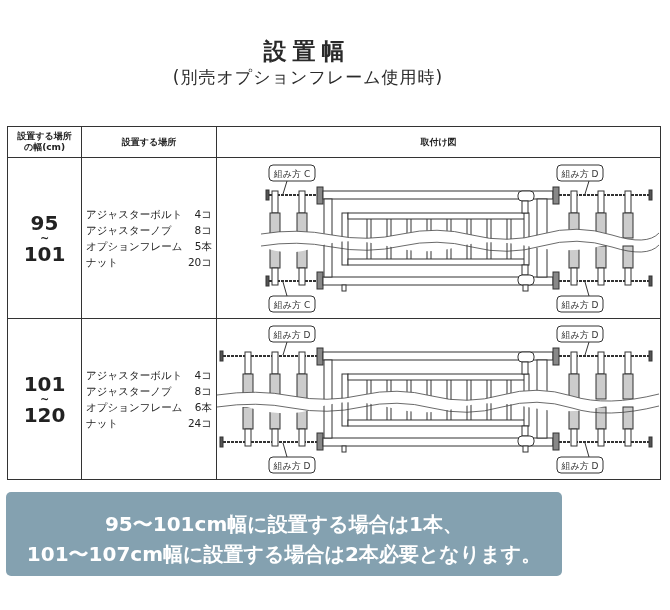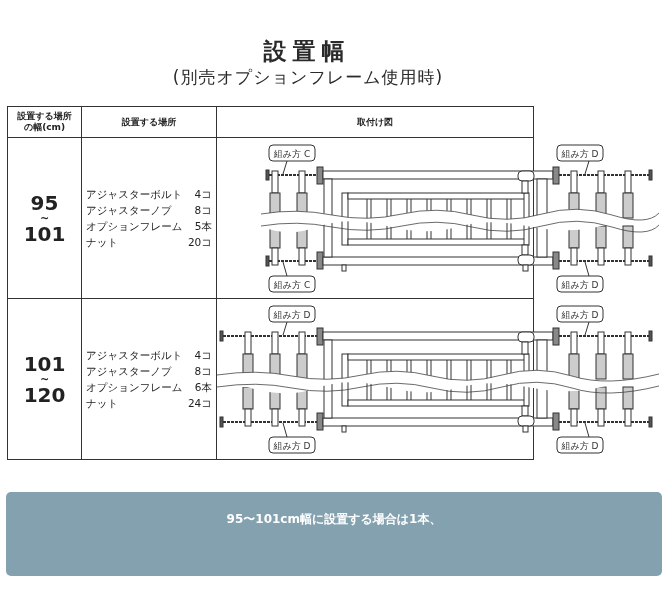--- a/index.html
+++ b/index.html
@@ -2,34 +2,34 @@
 <html><head>
 <meta charset="utf-8">
 <style>
   html, body { margin: 0; padding: 0; background: #ffffff; }
   body { width: 670px; height: 610px; position: relative; overflow: hidden;
          font-family: "DejaVu Sans", "Liberation Sans", sans-serif; color: #222; }
   .title { position: absolute; left: 0; width: 614px; top: 36px; text-align: center;
            font-size: 23px; font-weight: bold; letter-spacing: 6px; color: #2a2a2a; }
   .subtitle { position: absolute; left: 0; width: 616px; top: 66px; text-align: center;
               font-size: 17px; color: #2a2a2a; letter-spacing: 1px; }
-  table.spec { position: absolute; left: 7px; top: 106px; width: 527px; border-collapse: collapse;
+  table.spec { position: absolute; left: 7px; top: 126px; width: 654px; border-collapse: collapse;
                table-layout: fixed; }
   table.spec td, table.spec th { border: 1.5px solid #333; padding: 0; }
   table.spec th { height: 30px; font-size: 9px; font-weight: bold; background: #fff; line-height: 11px; }
   .col-width { width: 74px; }
   .col-parts { width: 135px; }
   .w-cell { text-align: center; vertical-align: middle; font-size: 20px; line-height: 20px; color: #222; font-weight: bold; }
   .w-cell .tilde { display: block; font-size: 11px; line-height: 11px; }
   .parts-cell { vertical-align: middle; padding: 0 4px !important; }
   .part-row { display: flex; justify-content: space-between; font-size: 10.5px; line-height: 16px; color: #222; }
   .diagram-cell { height: 160px; position: relative; }
   .diagram-cell svg { display: block; }
-  .note { position: absolute; left: 6px; top: 492px; width: 656px; height: 84px; background: #84a1b0;
-          border-radius: 5px; color: #fff; text-align: center; font-weight: bold; font-size: 12px; }
+  .note { position: absolute; left: 6px; top: 492px; width: 556px; height: 84px; background: #84a1b0;
+          border-radius: 5px; color: #fff; text-align: center; font-weight: bold; font-size: 20px; }
   .note .l1 { position: absolute; top: 19px; left: 0; right: 0; }
   .note .l2 { position: absolute; top: 49px; left: 0; right: 0; }
   .lbl { font-family: "DejaVu Sans", sans-serif; font-size: 9px; fill: #333; }
 </style>
 </head>
 <body>
 
 <div class="title">設置幅</div>
 <div class="subtitle">(別売オプションフレーム使用時)</div>
 
@@ -289,13 +289,14 @@
         <text class="lbl" x="363" y="19" text-anchor="middle">組み方 D</text>
         <text class="lbl" x="363" y="150" text-anchor="middle">組み方 D</text>
       </svg>
     </td>
   </tr>
 </tbody>
   </table>
 
 <div class="note">
   <div class="l1">95〜101cm幅に設置する場合は1本、</div>
+  <div class="l2">101〜107cm幅に設置する場合は2本必要となります。</div>
 </div>
 
 </body></html>

